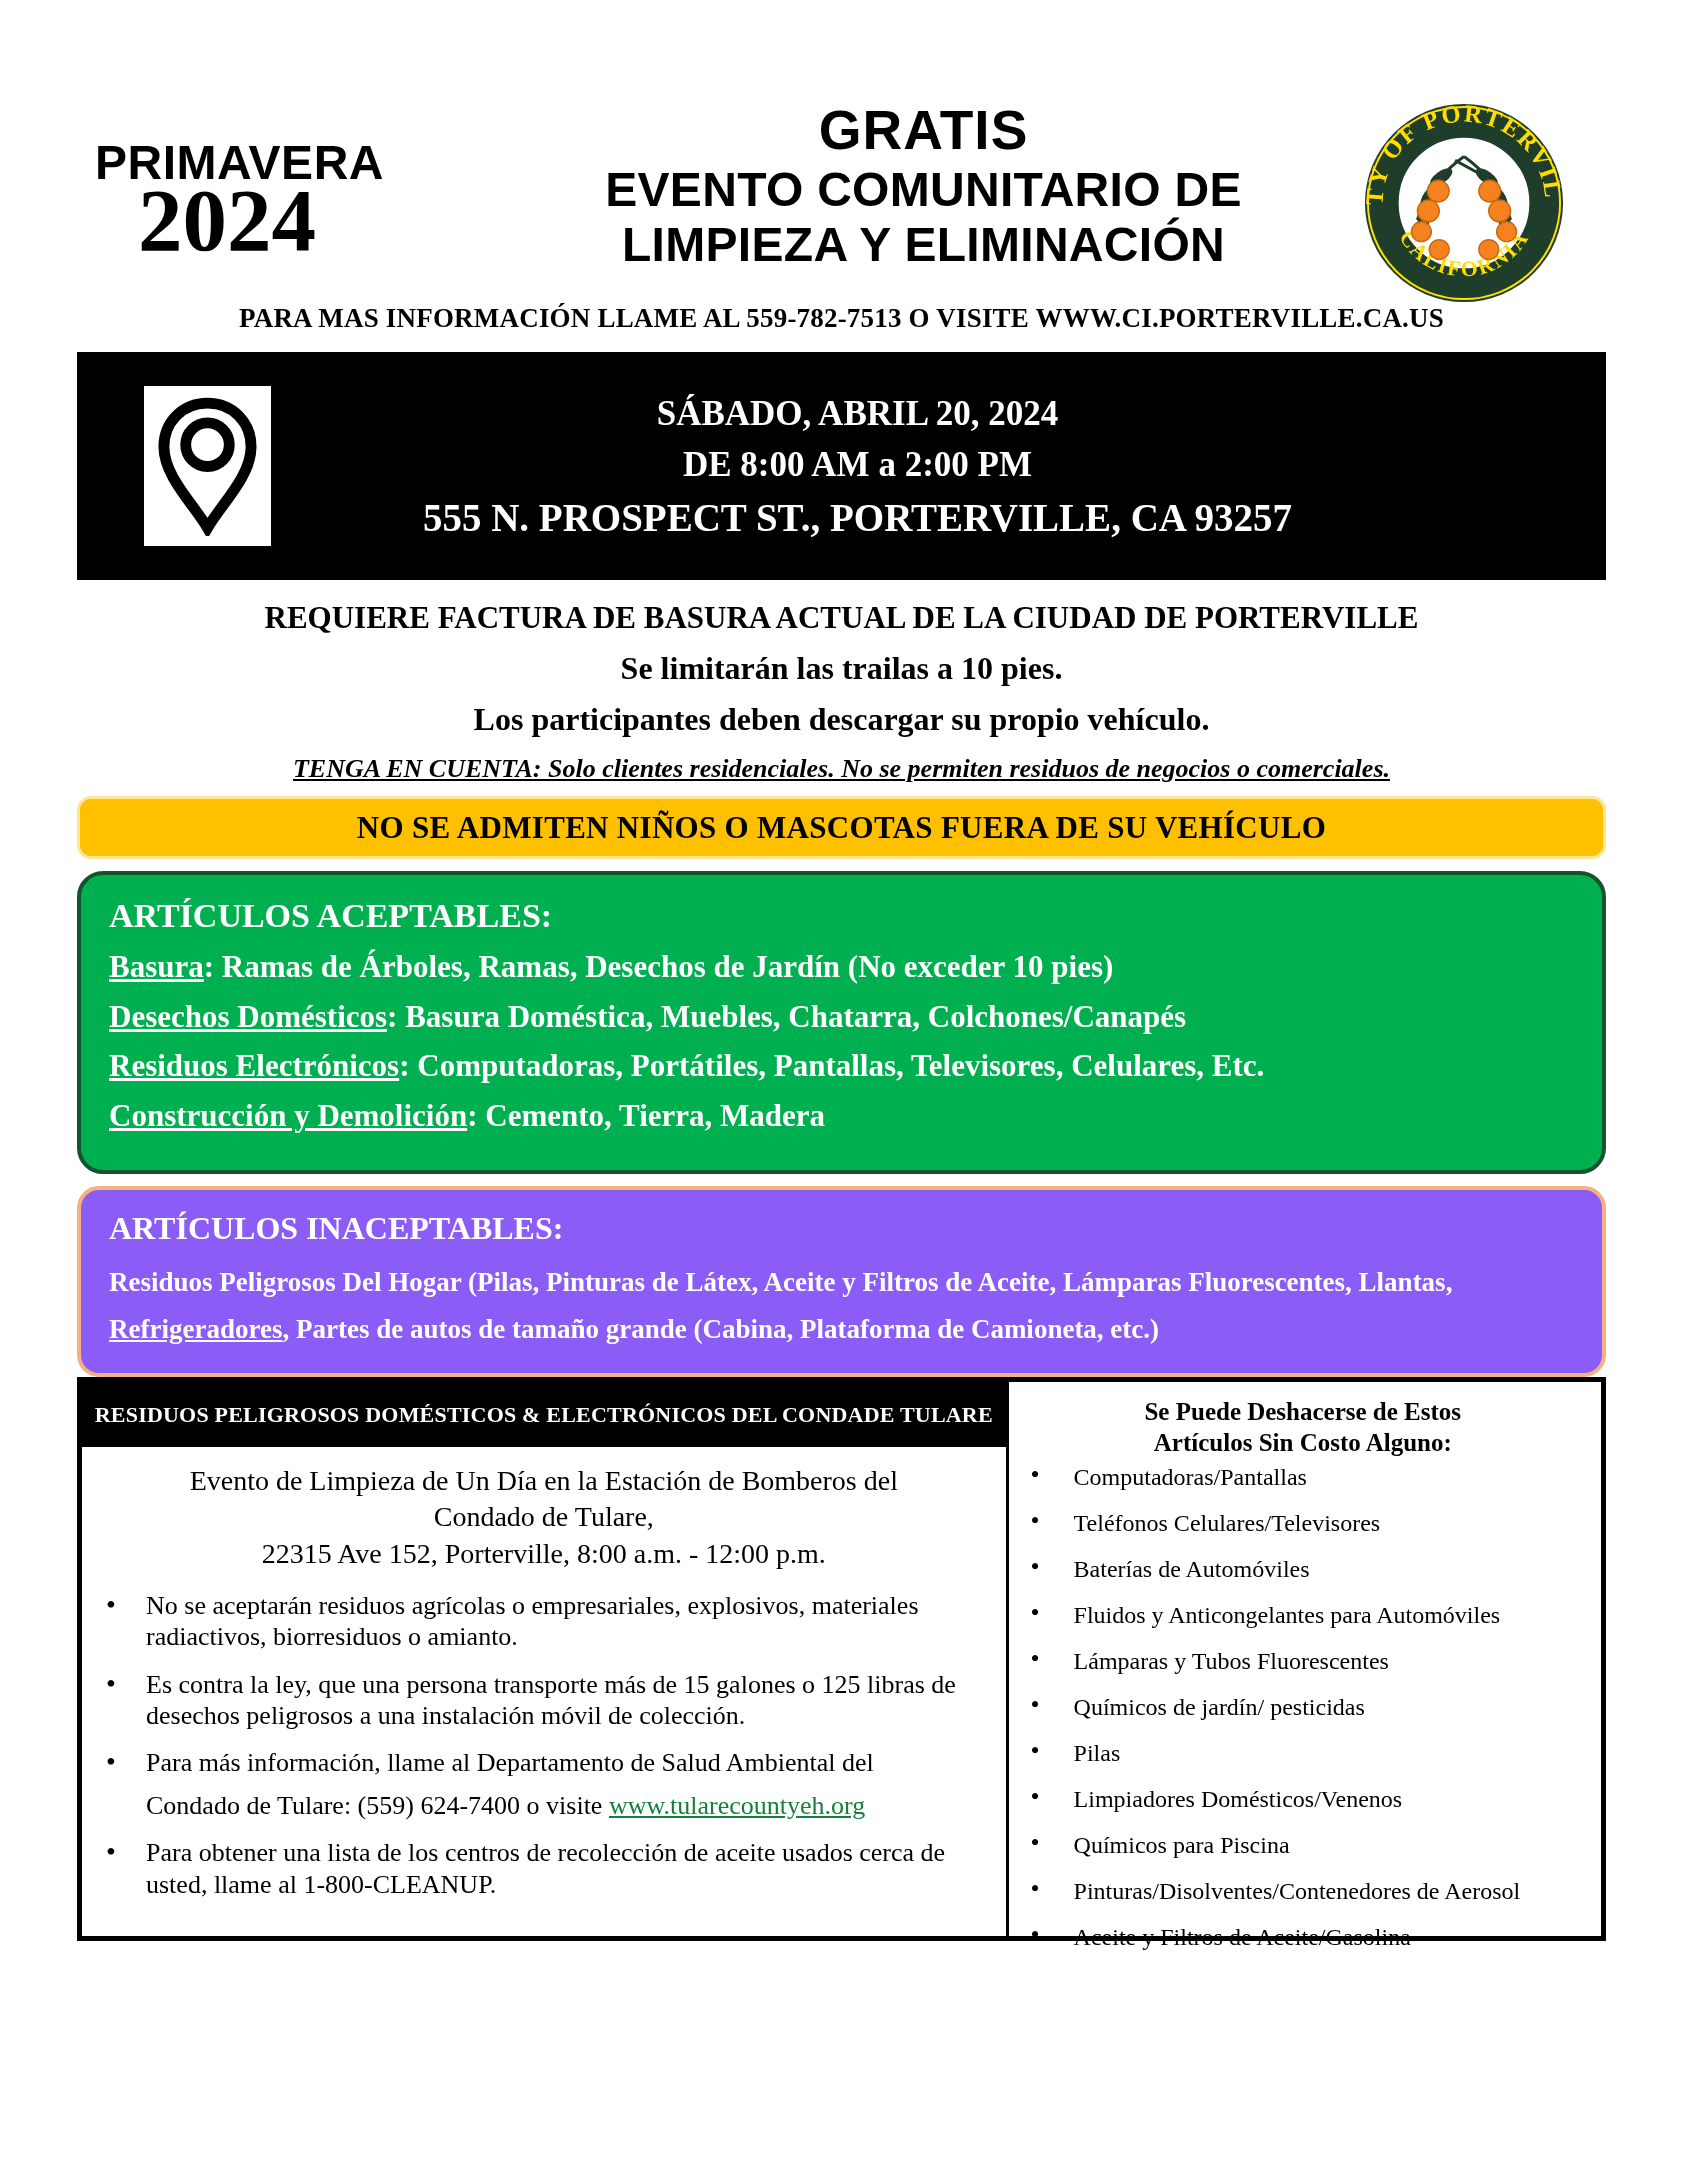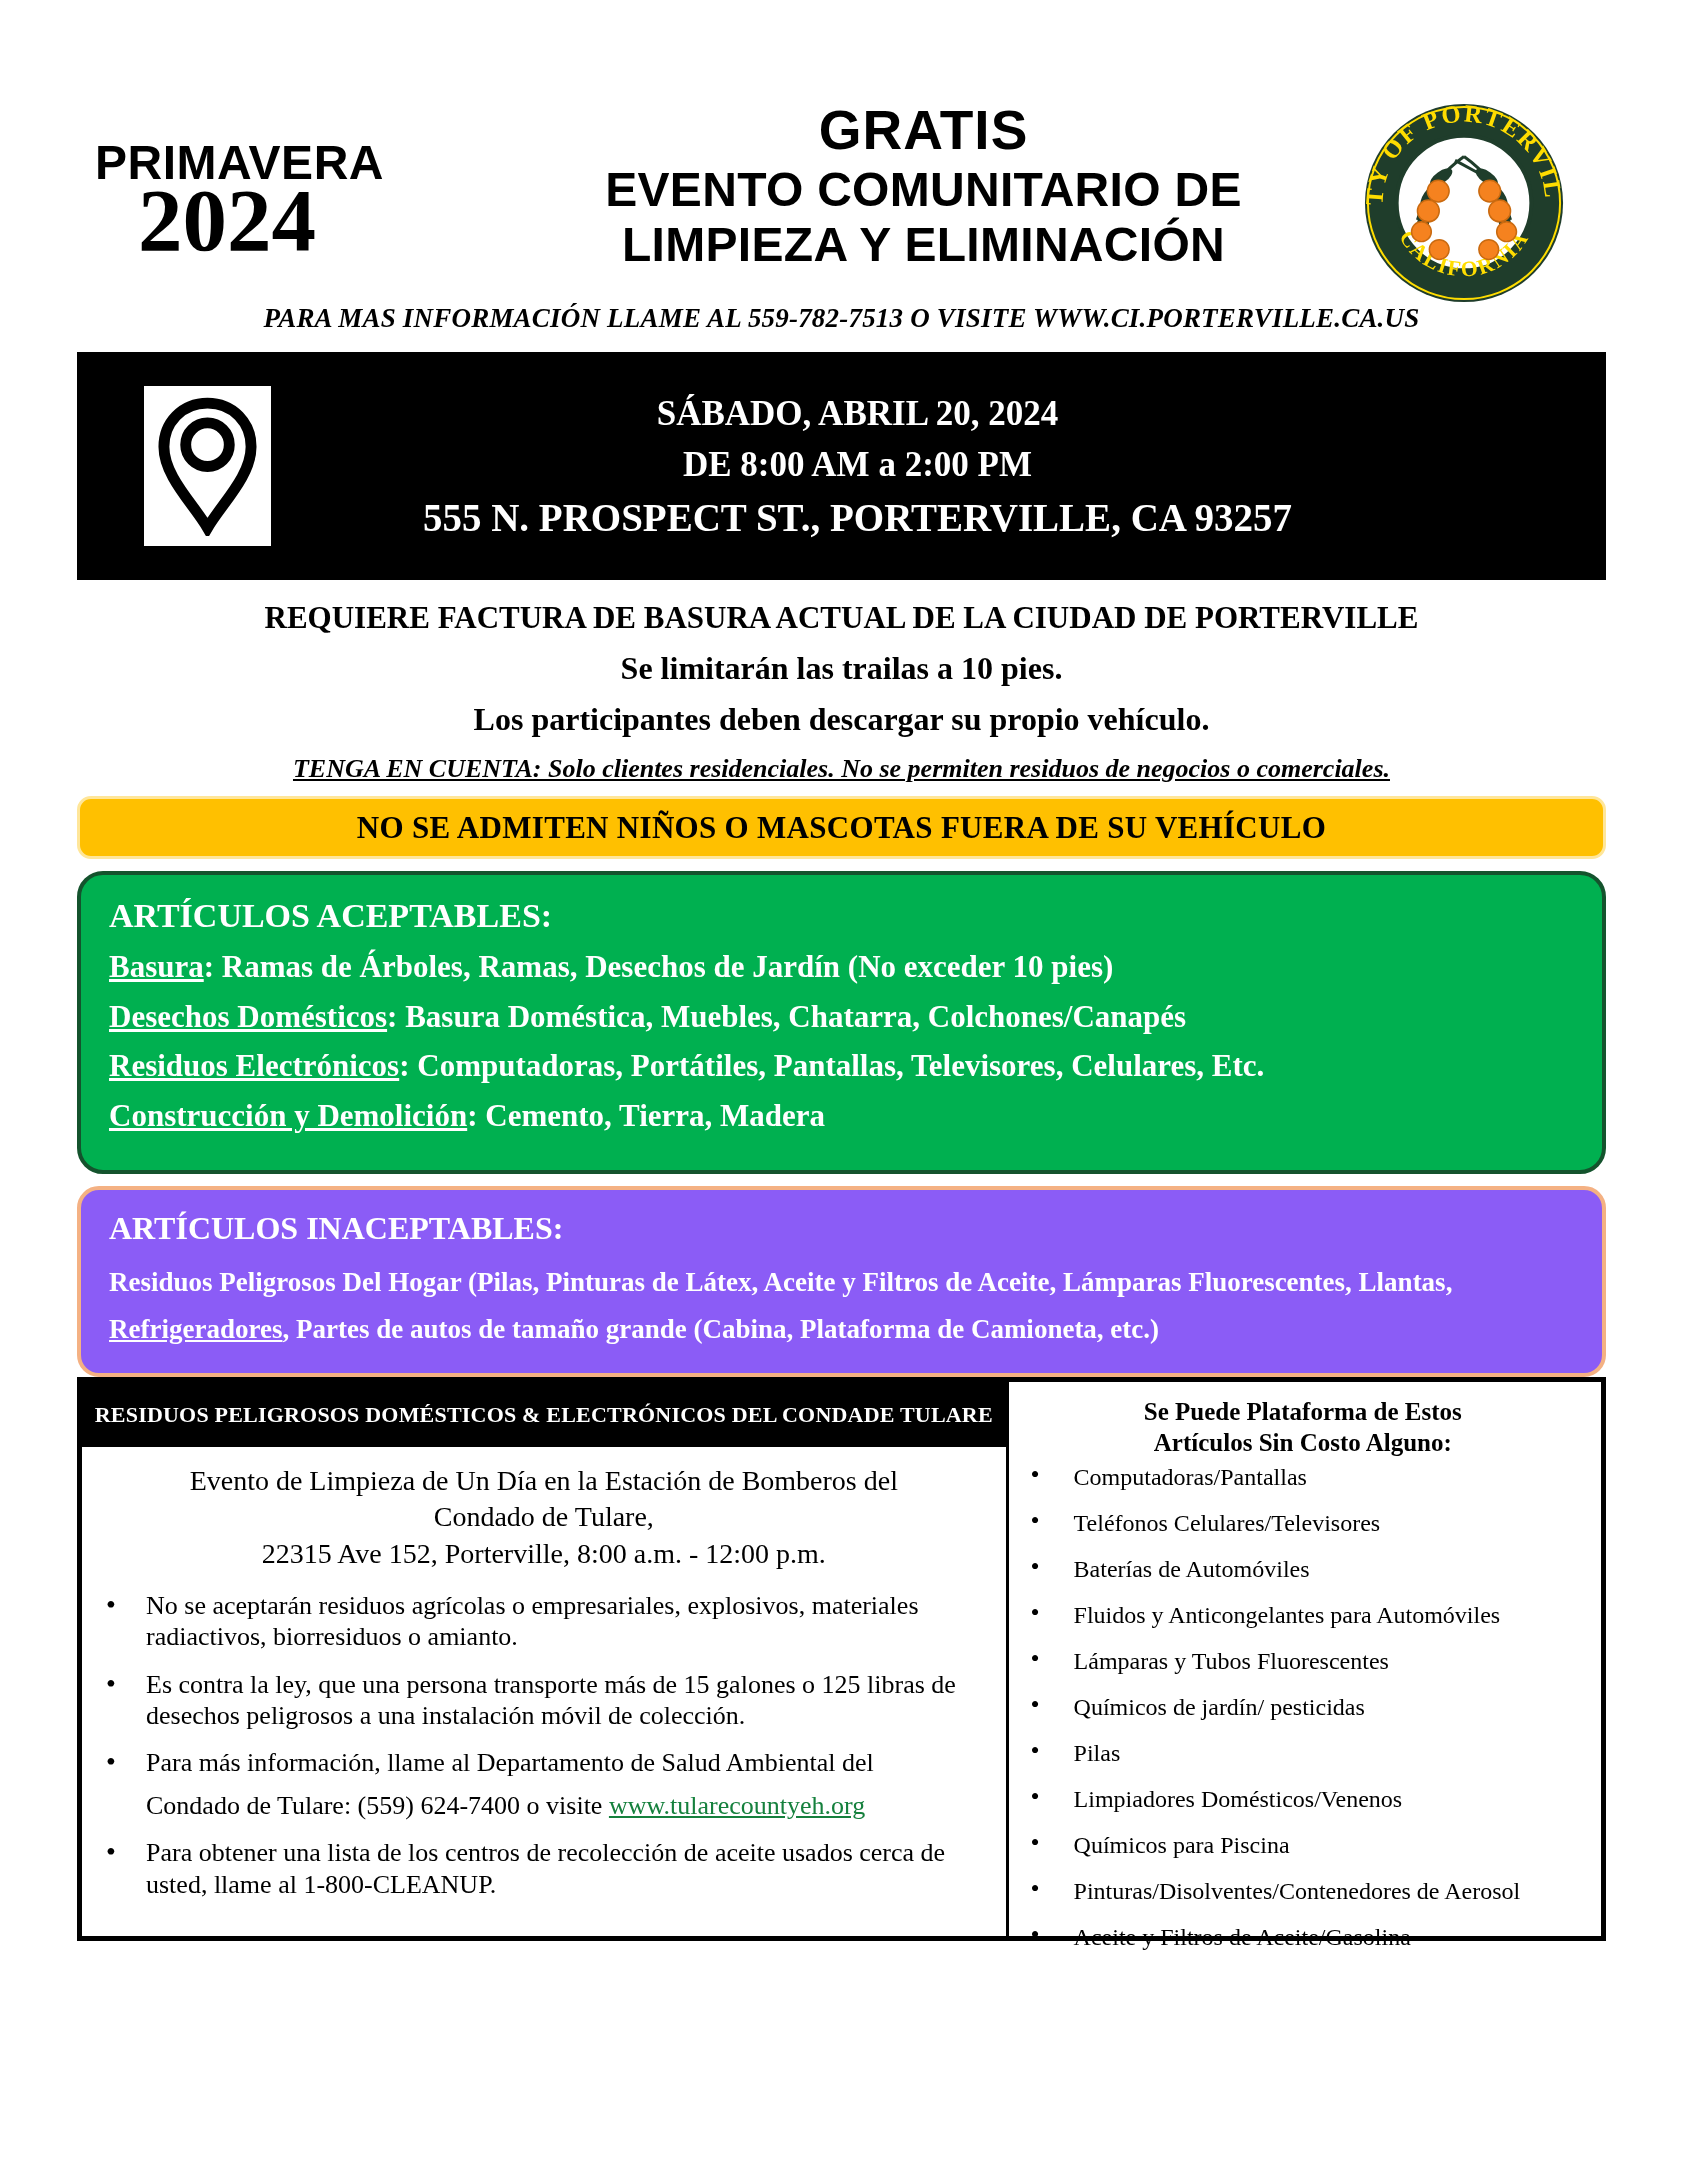--- a/index.html
+++ b/index.html
@@ -77,21 +77,20 @@
   }
 
   
   .contact-line {
     text-align: center;
     font-weight: bold;
     font-size: 27px;
     letter-spacing: 0.2px;
     margin-top: 6px;
     margin-bottom: 18px;
-    font-style: italic;
   }
 
   
   .date-box {
     background: #000000;
     color: #ffffff;
     height: 228px;
     position: relative;
     display: flex;
     align-items: center;
@@ -420,21 +419,21 @@
         <li>
           <span>Para más información, llame al Departamento de Salud Ambiental del</span>
           <span class="l2"><span>Condado de Tulare: (559) 624-7400 o visite </span><a class="link" href="#">www.tularecountyeh.org</a></span>
         </li>
         <li><span>Para obtener una lista de los centros de recolección de aceite usados cerca de usted, llame al 1-800-CLEANUP.</span></li>
       </ul>
     </div>
 
     <div class="bottom-right">
       <div class="br-head">
-        <div>Se Puede Plataforma de Estos</div>
+        <div>Se Puede Deshacerse de Estos</div>
         <div>Artículos Sin Costo Alguno:</div>
       </div>
       <ul class="br-list">
         <li>Computadoras/Pantallas</li>
         <li>Teléfonos Celulares/Televisores</li>
         <li>Baterías de Automóviles</li>
         <li>Fluidos y Anticongelantes para Automóviles</li>
         <li>Lámparas y Tubos Fluorescentes</li>
         <li>Químicos de jardín/ pesticidas</li>
         <li>Pilas</li>

